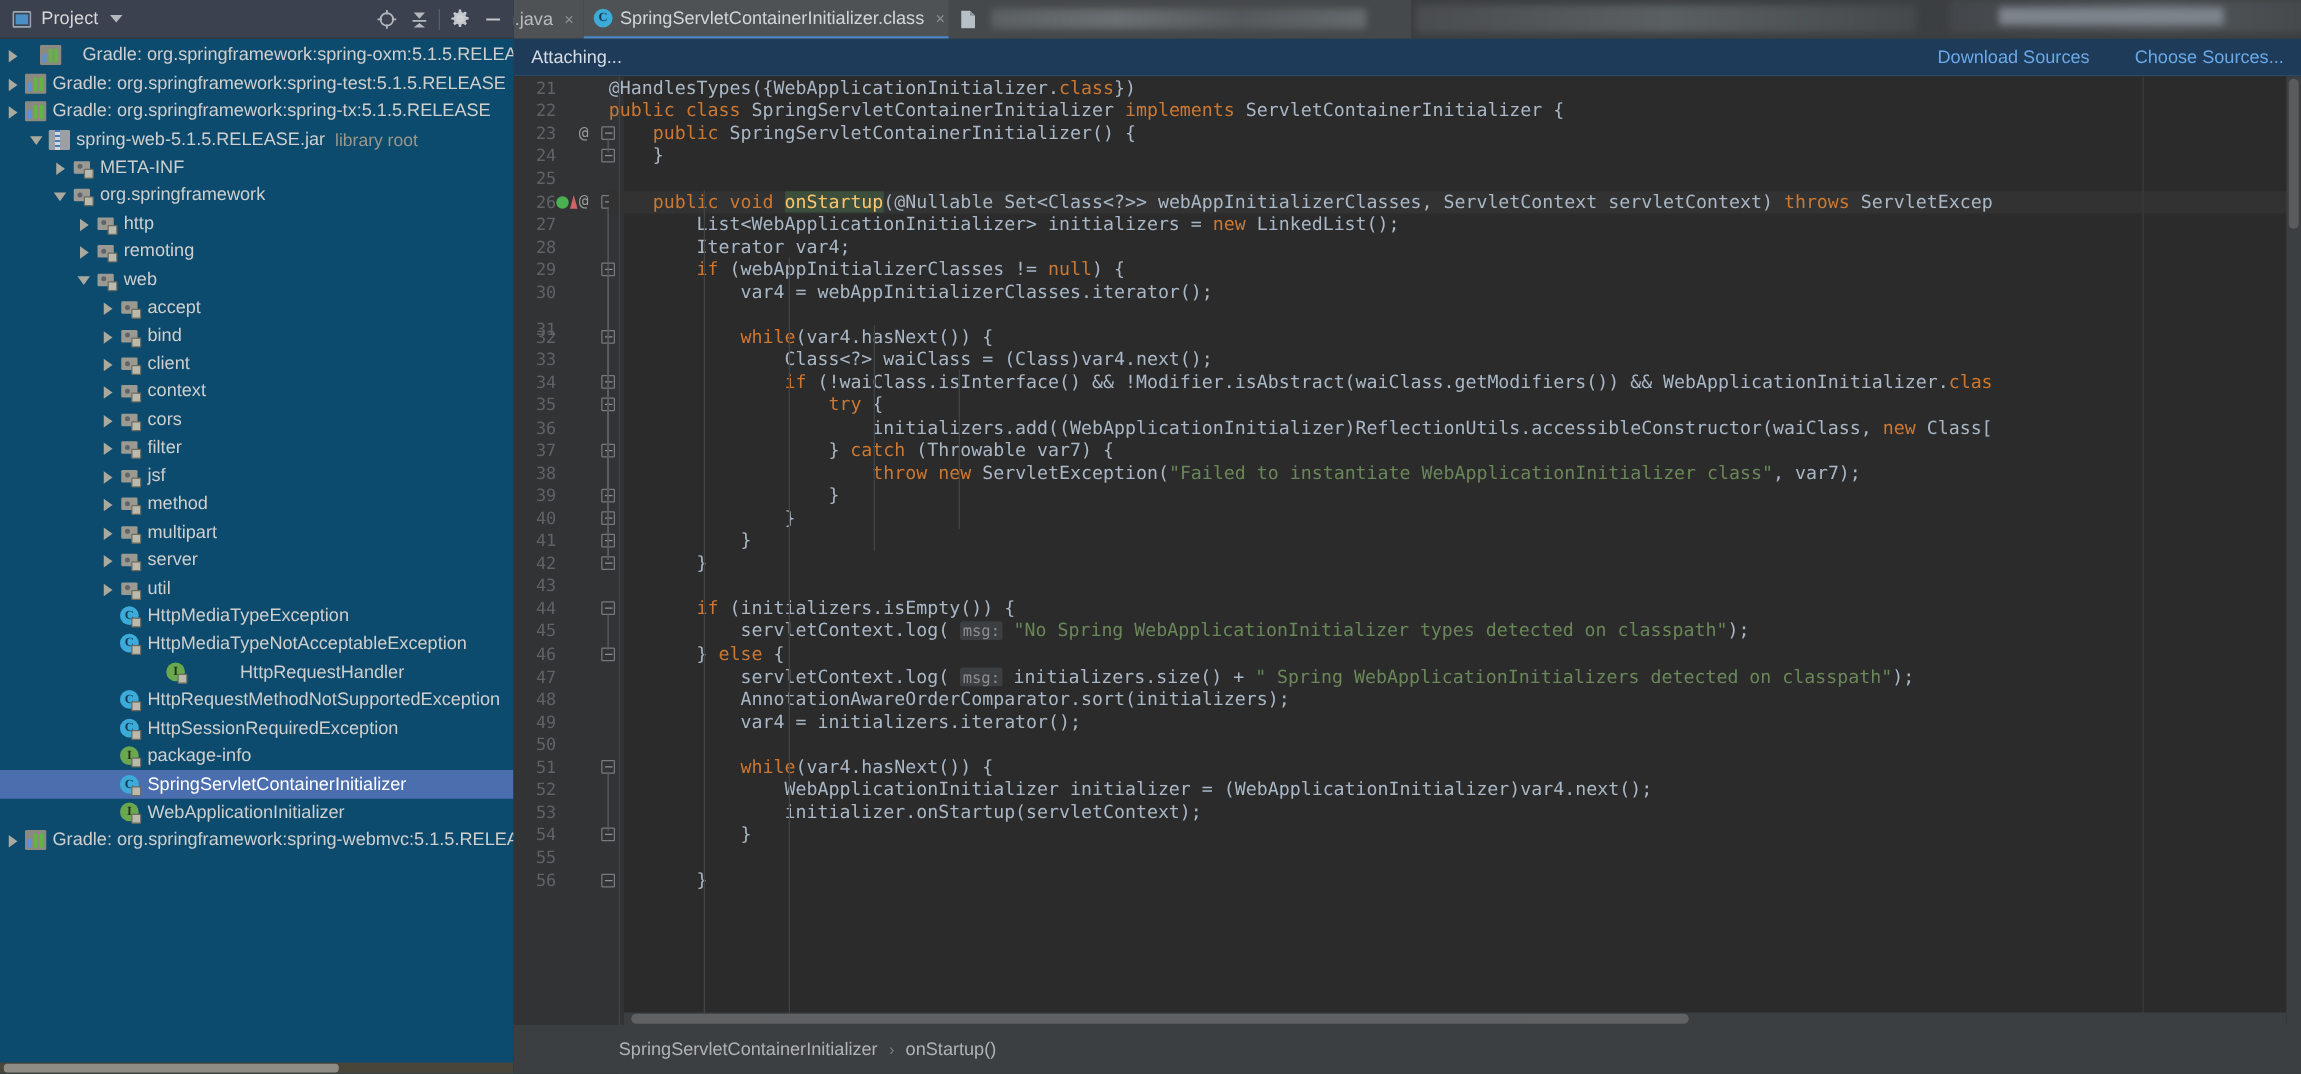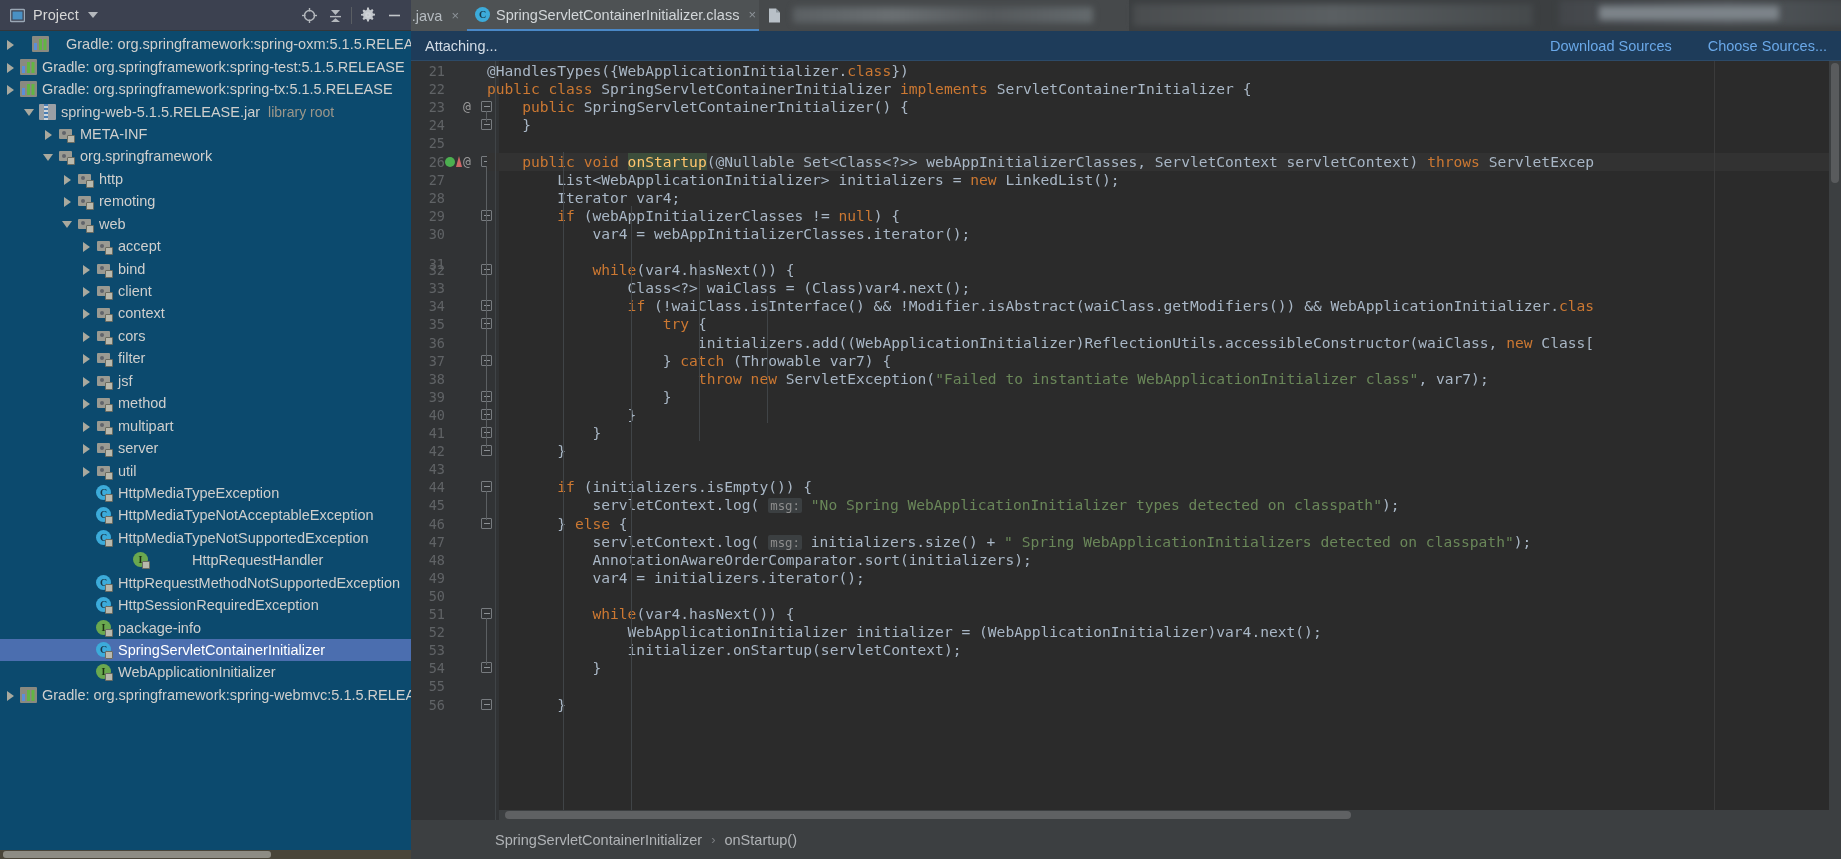--- a/index.html
+++ b/index.html
@@ -336,27 +336,20 @@
             <span class="lock"></span>
           </span>
           <span class="label">HttpMediaTypeException</span>
         </div>
         <div class="row" style="padding-left: 80px;">
           <span class="arrow none"></span>
           <span class="ico ic-class">
             <span class="lock"></span>
           </span>
           <span class="label">HttpMediaTypeNotAcceptableException</span>
-        </div>
-        <div class="row" style="padding-left: 80px;">
-          <span class="arrow none"></span>
-          <span class="ico ic-class">
-            <span class="lock"></span>
-          </span>
-          <span class="label">HttpMediaTypeNotSupportedException</span>
         </div>
         <div class="row" style="padding-left: 80px; gap: 37px;">
           <span class="arrow none"></span>
           <span class="ico ic-iface">
             <span class="lock"></span>
           </span>
           <span class="label">HttpRequestHandler</span>
         </div>
         <div class="row" style="padding-left: 80px;">
           <span class="arrow none"></span>

